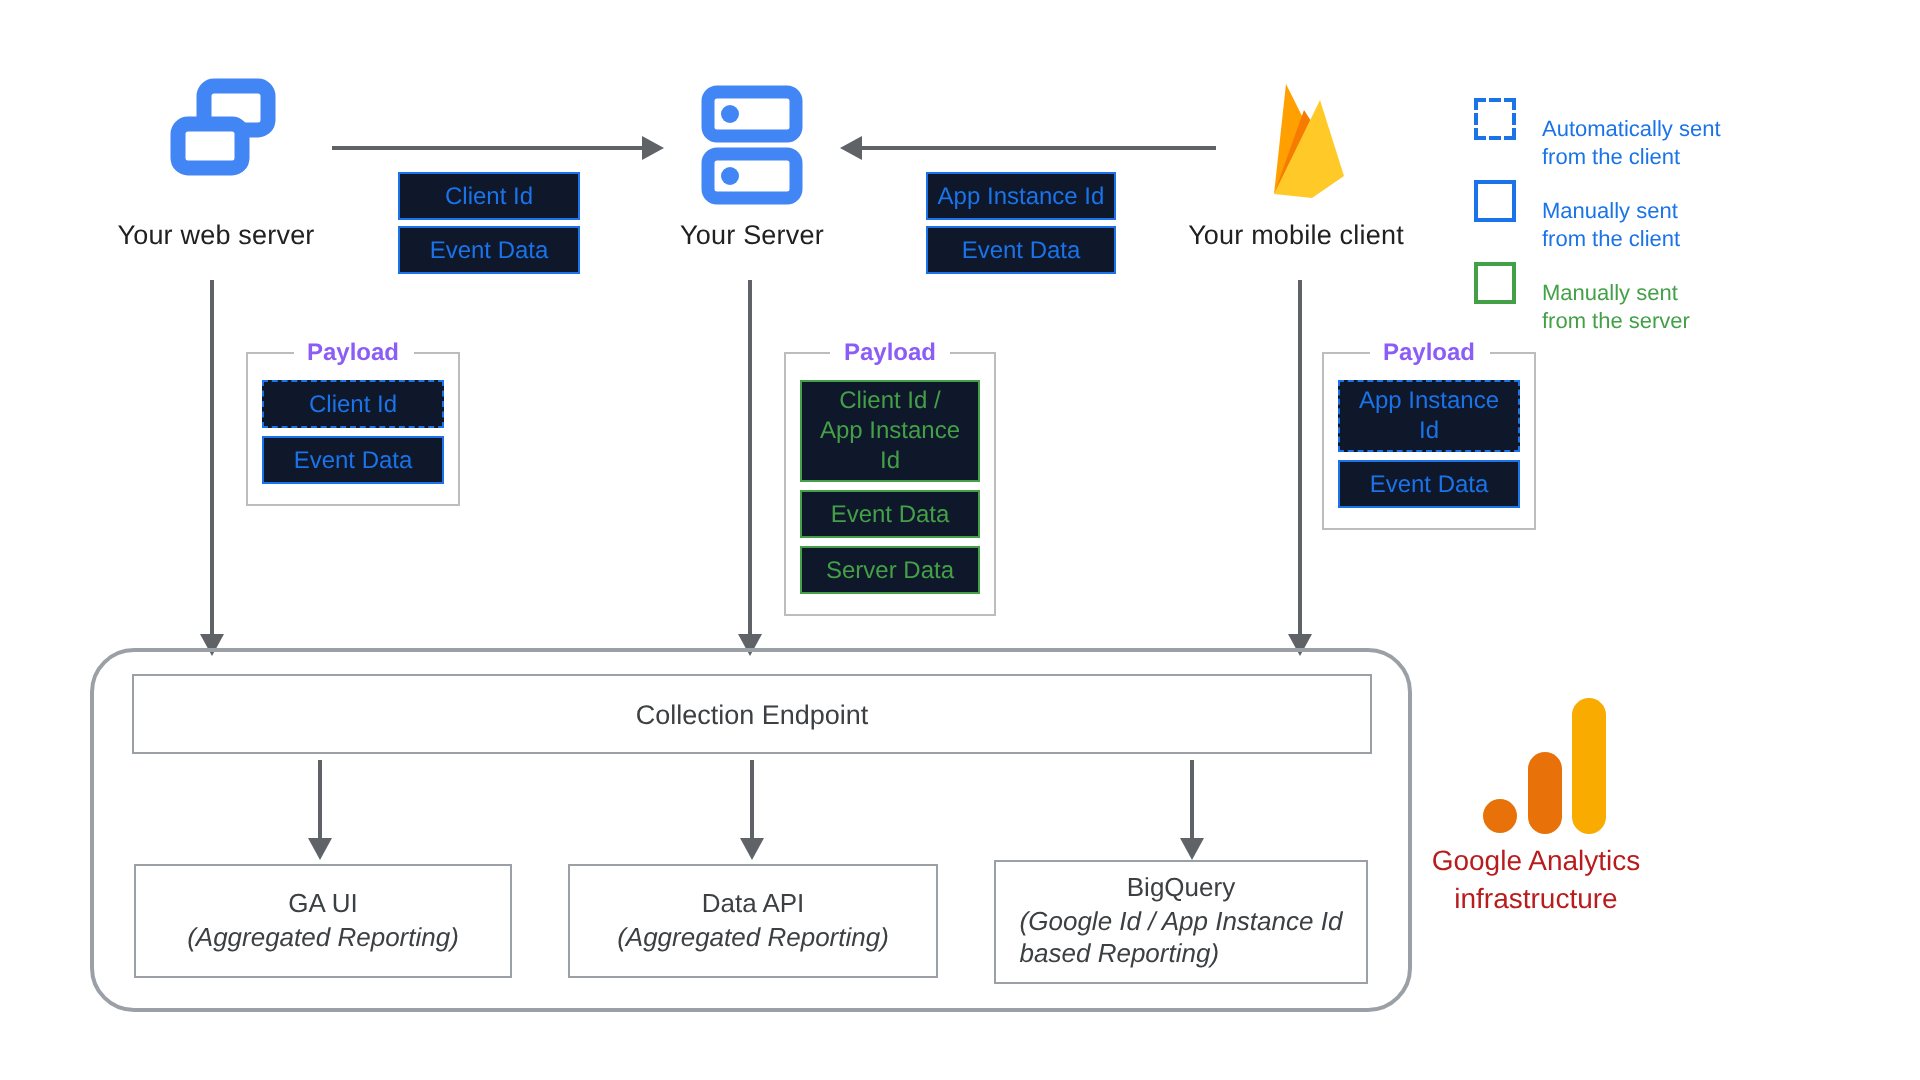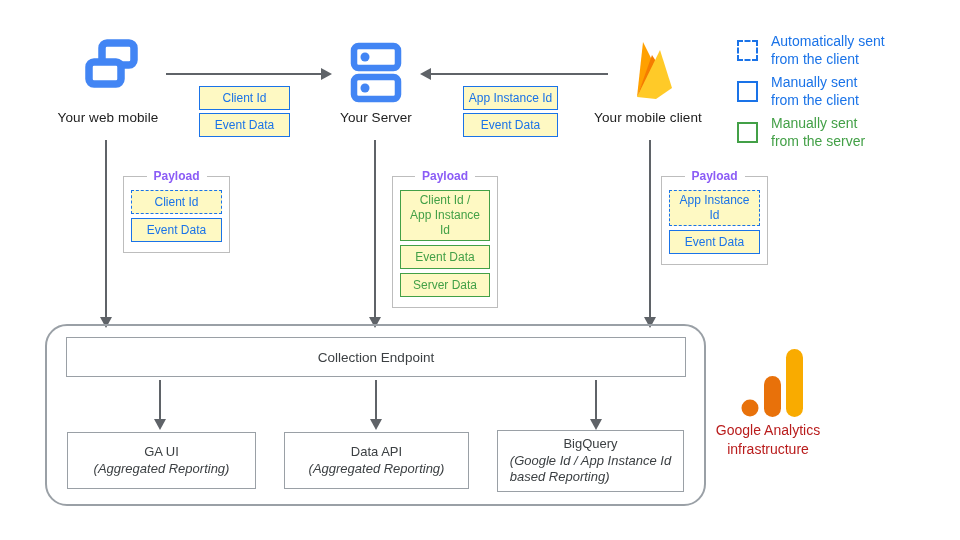--- a/index.html
+++ b/index.html
@@ -28,21 +28,21 @@
   }
   .arrow-v { position:absolute; width:2px; background:#5f6368; }
   .arrow-v::after {
     content:''; position:absolute; bottom:-10px; left:50%; transform:translateX(-50%);
     border-top:11px solid #5f6368; border-left:6px solid transparent; border-right:6px solid transparent;
   }
 
   
   .chip-stack { position:absolute; display:flex; flex-direction:column; gap:3px; }
   .chip {
-    min-height:24px; background:#fef9c3; display:flex; align-items:center; justify-content:center;
+    min-height:24px; background:#0f172a; display:flex; align-items:center; justify-content:center;
     font-size:12px; text-align:center; line-height:1.25; white-space:pre-line; padding:2px 4px;
   }
   .chip.blue-solid  { border:1.5px solid #1a73e8; color:#1a73e8; }
   .chip.blue-dashed { border:1.5px dashed #1a73e8; color:#1a73e8; }
   .chip.green       { border:1.5px solid #43a047; color:#43a047; }
 
   
   .payload {
     position:absolute; border:1px solid #bdbdbd; background:#fff;
     padding:13px 7px 10px 7px; display:flex; flex-direction:column; gap:4px;
@@ -51,21 +51,21 @@
     position:absolute; top:-8px; left:50%; transform:translateX(-50%);
     background:#fff; padding:0 7px; font-size:12px; font-weight:700; color:#8b5cf6; white-space:nowrap;
   }
 
   
   .legend-item { position:absolute; display:flex; align-items:center; gap:13px; }
   .swatch { width:21px; height:21px; background:#fff; flex:0 0 auto; }
   .swatch.dashed-blue { border:2px dashed #1a73e8; }
   .swatch.solid-blue  { border:2px solid #1a73e8; }
   .swatch.solid-green { border:2px solid #43a047; }
-  .legend-text { font-size:14px; line-height:1.25; white-space:pre-line; font-weight:500; }
+  .legend-text { font-size:11px; line-height:1.25; white-space:pre-line; font-weight:500;margin-top:26px; }
   .legend-text.blue  { color:#1a73e8; }
   .legend-text.green { color:#43a047; }
 
   
   .bracket {
     position:absolute; left:45px; top:324px; width:661px; height:182px;
     border:2px solid #9aa0a6; border-radius:22px; background:transparent;
   }
   .endpoint-box, .output-box {
     position:absolute; background:#fff; border:1px solid #9aa0a6;
@@ -83,21 +83,21 @@
 </style>
 </head>
 <body>
 
 <div class="canvas">
 
   <svg class="abs" style="left:84px; top:38px;" width="54" height="58" viewBox="0 0 54 58">
     <rect x="18" y="5" width="32" height="22" rx="5" fill="none" stroke="#4285F4" stroke-width="7.5"></rect>
     <rect x="5" y="24" width="32" height="22" rx="5" fill="#ffffff" stroke="#4285F4" stroke-width="7.5"></rect>
   </svg>
-  <div class="node-label" style="left:33px; top:110px;">Your web mobile</div>
+  <div class="node-label" style="left:33px; top:110px;">Your web server</div>
 
   <div class="arrow-h to-right" style="left:166px; top:73px; width:156px;"></div>
   <div class="chip-stack" style="left:199px; top:86px; width:91px;">
     <div class="chip blue-solid">Client Id</div>
     <div class="chip blue-solid">Event Data</div>
   </div>
 
   <svg class="abs" style="left:350px; top:42px;" width="52" height="62" viewBox="0 0 52 62">
     <rect x="4" y="4" width="44" height="22" rx="4.5" fill="#ffffff" stroke="#4285F4" stroke-width="6.5"></rect>
     <circle cx="15" cy="15" r="4.5" fill="#4285F4"></circle>

